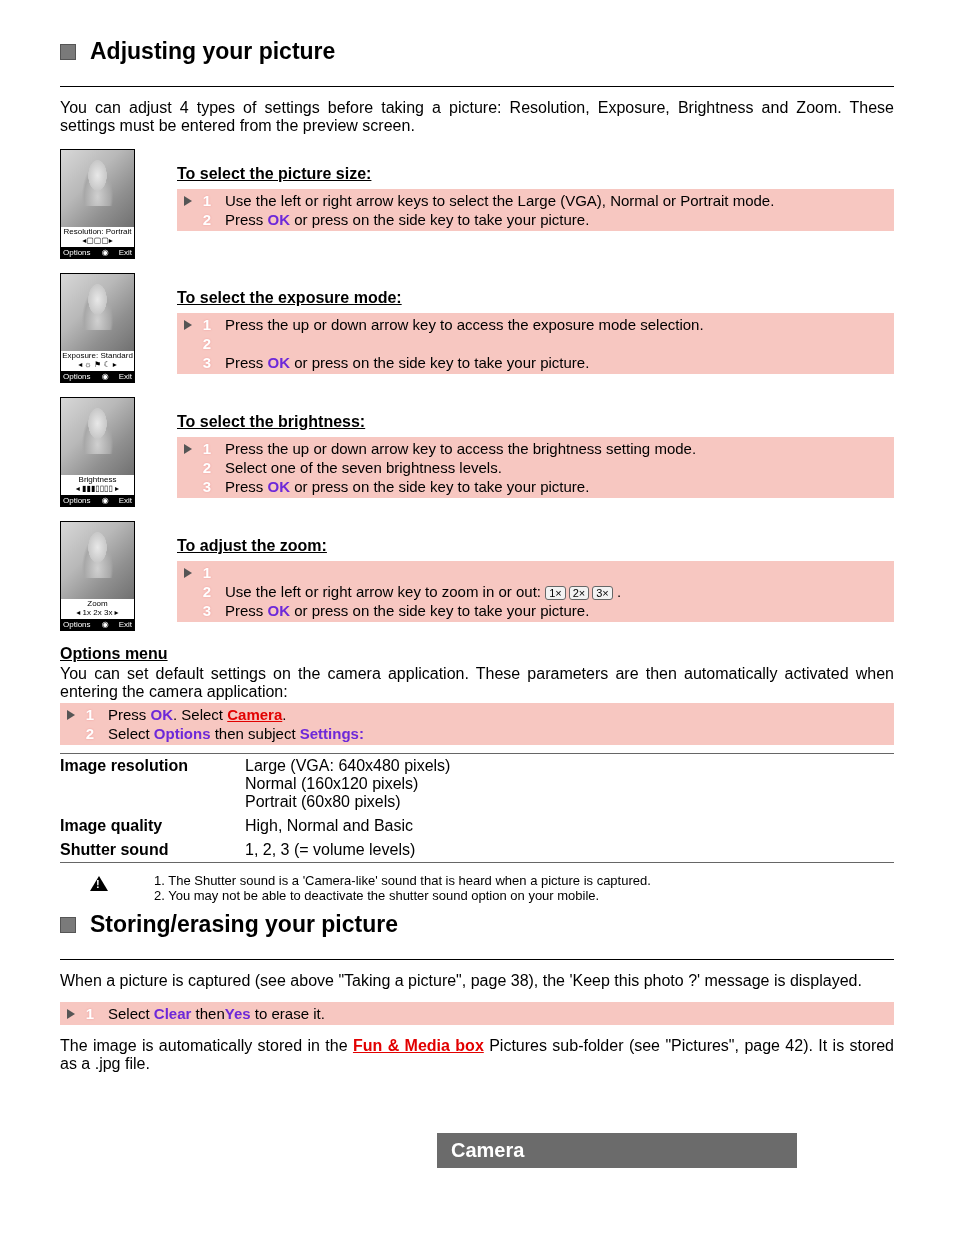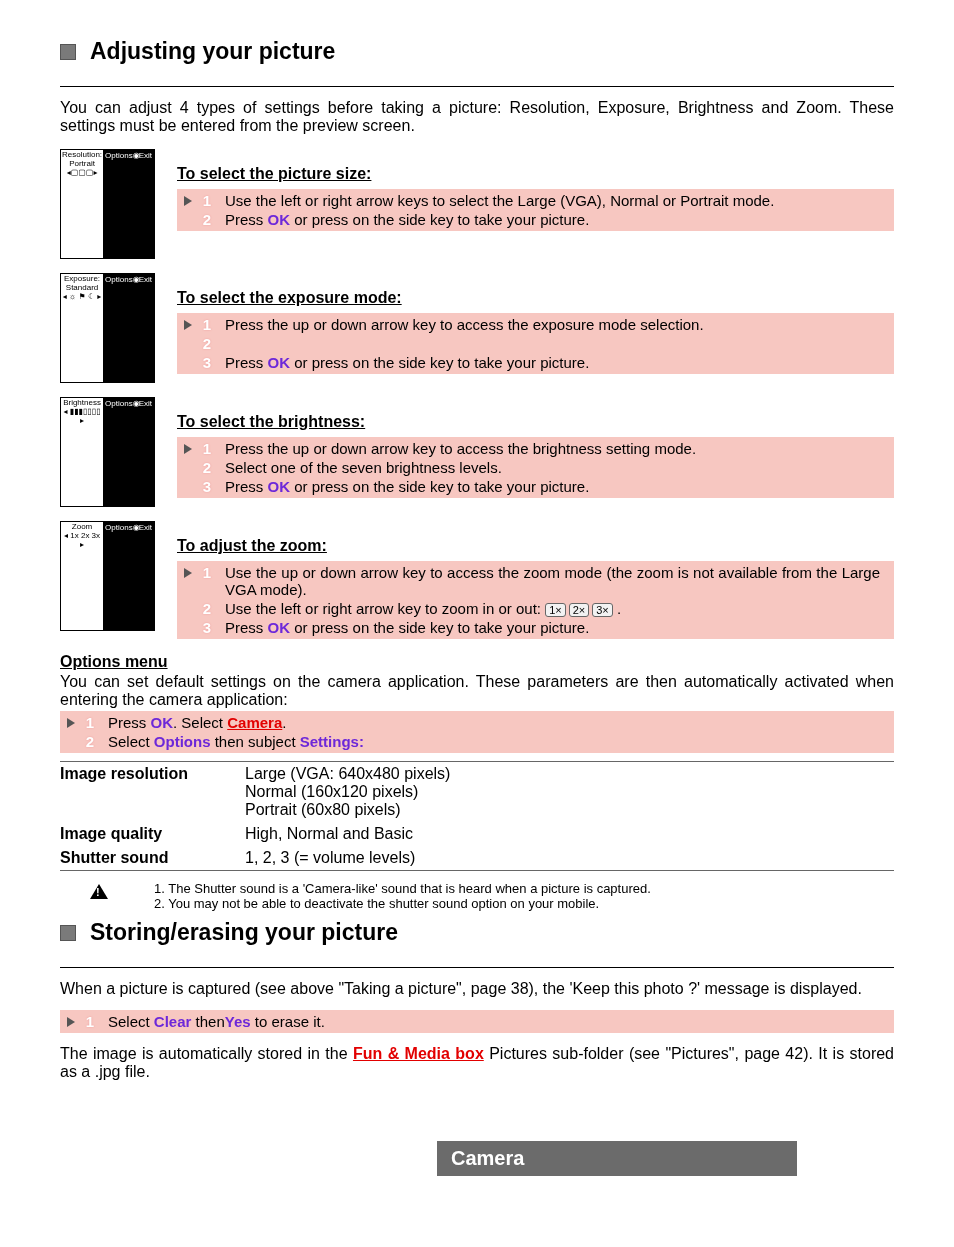--- a/index.html
+++ b/index.html
@@ -42,26 +42,26 @@
     display: flex;
     align-items: flex-start;
     margin-bottom: 14px;
   }
   .thumb {
     width: 95px;
     margin-right: 22px;
     flex-shrink: 0;
   }
   .thumb-img {
-    width: 95px;
+    width: 75px;
     height: 110px;
     border: 1px solid #000;
     box-sizing: border-box;
     display: flex;
-    flex-direction: row;
+    flex-direction: column;
     background: #fff;
   }
   .thumb-photo {
     flex: 1;
     background: linear-gradient(135deg, #d8d8d8 0%, #b8b8b8 40%, #909090 70%, #707070 100%);
     position: relative;
     overflow: hidden;
   }
   .thumb-photo::after{
     content:"";
@@ -340,21 +340,20 @@
       </div>
     </div>
     <div class="column">
       <div class="sub-head">To adjust the zoom:</div>
       <div class="steps">
         <div class="step">
           <div class="arrow-cell">
               <div class="arrow-right"></div>
             </div>
           <div class="num">1</div>
-          <div class="step-text">Use the up or down arrow key to access the zoom mode (the zoom is not available from the Large VGA mode).</div>
         </div>
         <div class="step">
           <div class="arrow-cell"></div>
           <div class="num">2</div>
           <div class="step-text">
             <span>Use the left or right arrow key to zoom in or out: </span>
             <span class="zoom-badges">
               <span class="zb">1×</span>
               <span class="zb">2×</span>
               <span class="zb">3×</span>

